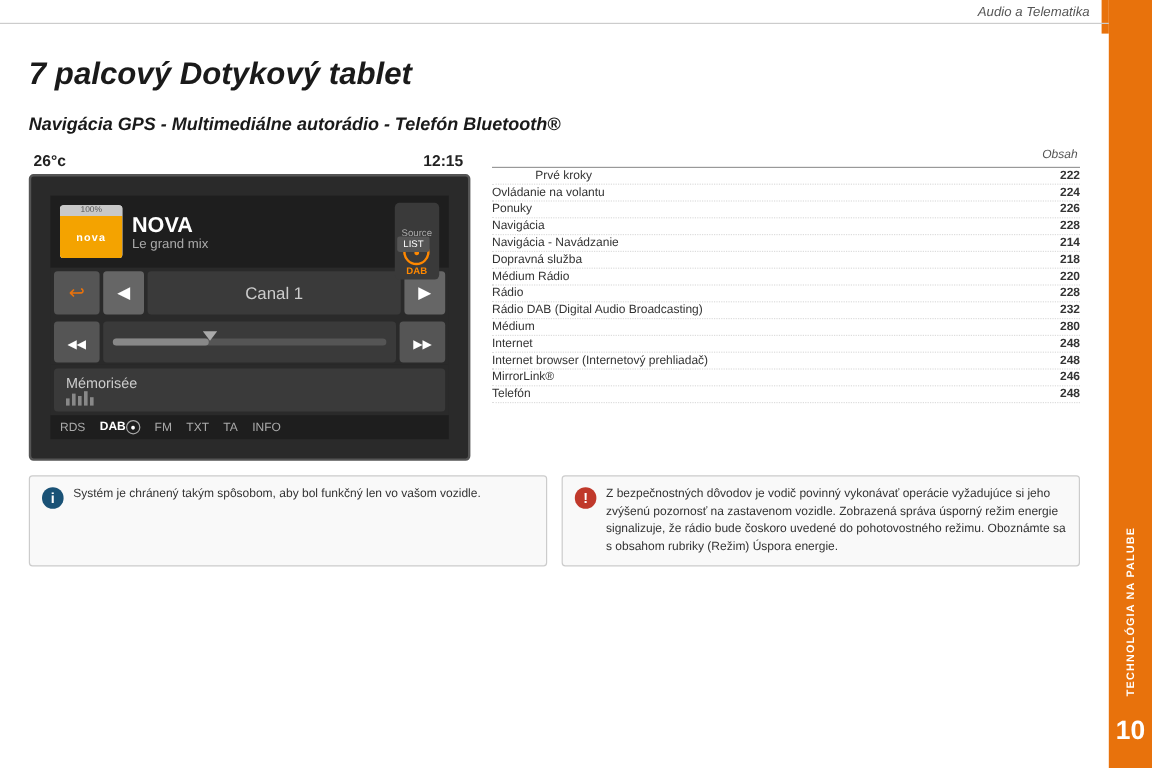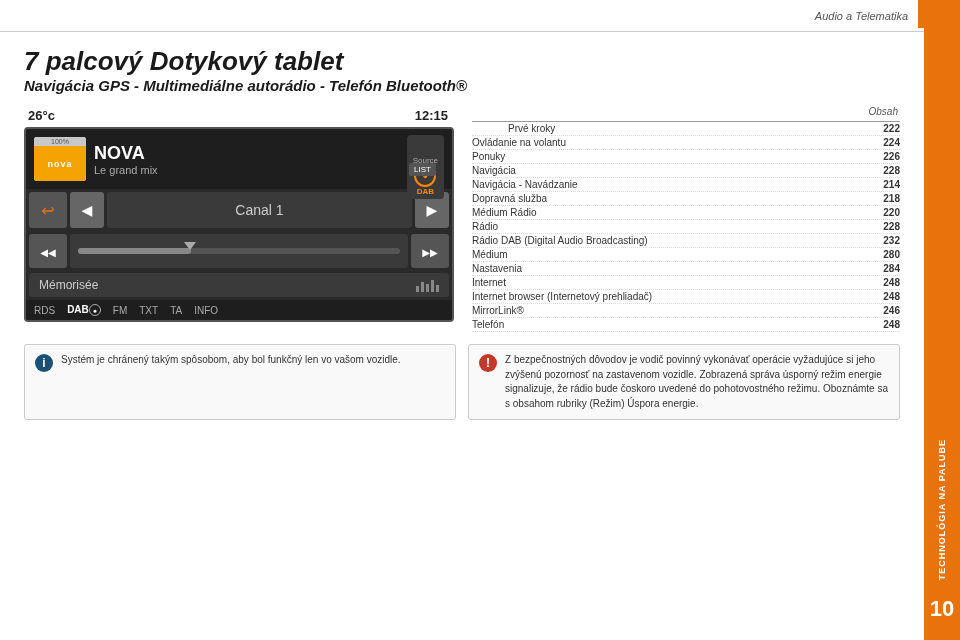--- a/index.html
+++ b/index.html
@@ -42,21 +42,21 @@
       letter-spacing: 1px;
       text-transform: uppercase;
     }
 
     
     .top-header {
       position: absolute;
       top: 0;
       right: 36px;
       left: 0;
-      height: 32px;
+      height: 20px;
       display: flex;
       justify-content: flex-end;
       align-items: center;
       padding-right: 16px;
       border-bottom: 1px solid #ccc;
     }
     .top-header-title {
       font-size: 11px;
       color: #555;
       font-style: italic;
@@ -81,61 +81,61 @@
       bottom: 0;
       padding: 18px 24px 10px 24px;
     }
 
     
     .page-title {
       font-size: 26px;
       font-weight: bold;
       color: #1a1a1a;
       font-style: italic;
-      margin-bottom: 0;
+      margin-bottom: 18px;
     }
     .page-subtitle {
       font-size: 15px;
       font-weight: bold;
       color: #1a1a1a;
       font-style: italic;
       margin-bottom: 12px;
     }
 
     
     .content-row {
       display: flex;
       gap: 18px;
       align-items: flex-start;
     }
 
     
     .device-area {
       flex: 0 0 auto;
-      width: 430px;
+      width: 368px;
     }
 
     
     .device-top-bar {
       display: flex;
       justify-content: space-between;
       align-items: center;
       padding: 2px 6px 2px 4px;
       font-size: 13px;
       font-weight: bold;
       color: #222;
       margin-bottom: 2px;
     }
 
     
     .device-screen {
       background: #2a2a2a;
       border-radius: 4px;
       border: 2px solid #555;
-      padding: 0;
+      padding: 16px;
       overflow: hidden;
     }
 
     
     .radio-display {
       background: #1e1e1e;
       display: flex;
       align-items: center;
       padding: 6px 8px;
       gap: 8px;
@@ -344,23 +344,24 @@
       background: #2a2a2a;
       padding: 3px;
     }
     .memorisee-btn {
       background: #3a3a3a;
       color: #ccc;
       border-radius: 3px;
       padding: 5px 10px;
       font-size: 12px;
       display: flex;
-      align-items: flex-end;
+      align-items: flex-start;
       justify-content: space-between;
       cursor: pointer;
+      flex-direction: column;
     }
     .memorisee-bars {
       display: flex;
       gap: 2px;
       align-items: flex-end;
     }
     .memo-bar {
       width: 3px;
       background: #888;
     }
@@ -625,24 +626,20 @@
     <span class="toc-label">Rádio</span>
     <span class="toc-page">228</span>
   </div>
           <div class="toc-row">
     <span class="toc-label">Rádio DAB (Digital Audio Broadcasting)</span>
     <span class="toc-page">232</span>
   </div>
           <div class="toc-row">
     <span class="toc-label">Médium</span>
     <span class="toc-page">280</span>
-  </div>
-          <div class="toc-row">
-    <span class="toc-label">Nastavenia</span>
-    <span class="toc-page">284</span>
   </div>
           <div class="toc-row">
     <span class="toc-label">Internet</span>
     <span class="toc-page">248</span>
   </div>
           <div class="toc-row">
     <span class="toc-label">Internet browser (Internetový prehliadač)</span>
     <span class="toc-page">248</span>
   </div>
           <div class="toc-row">

